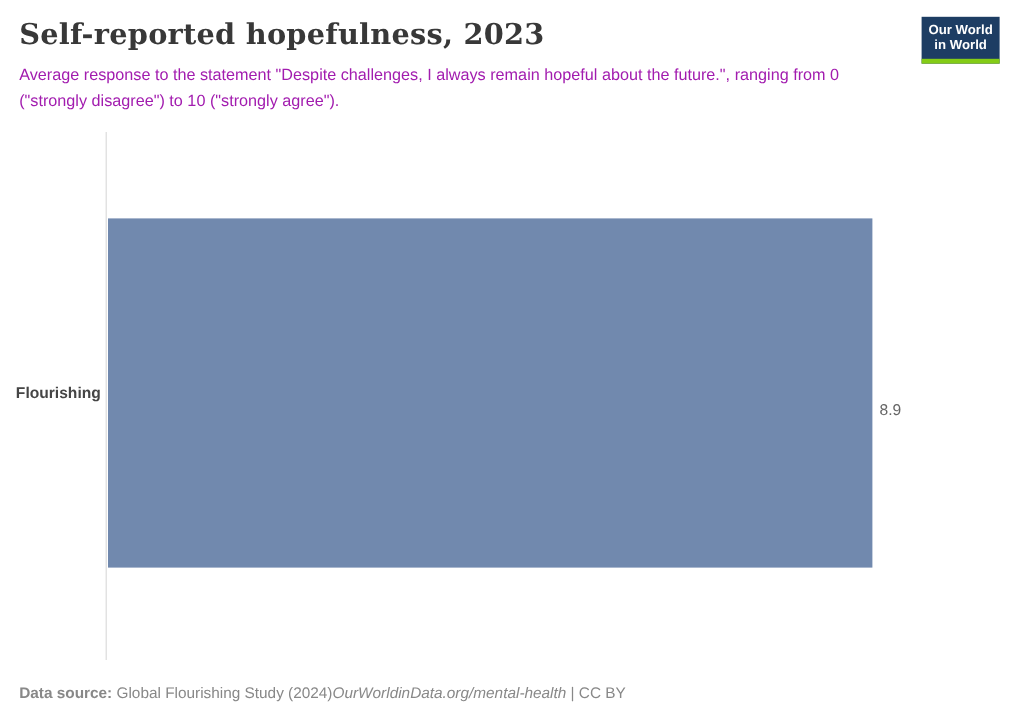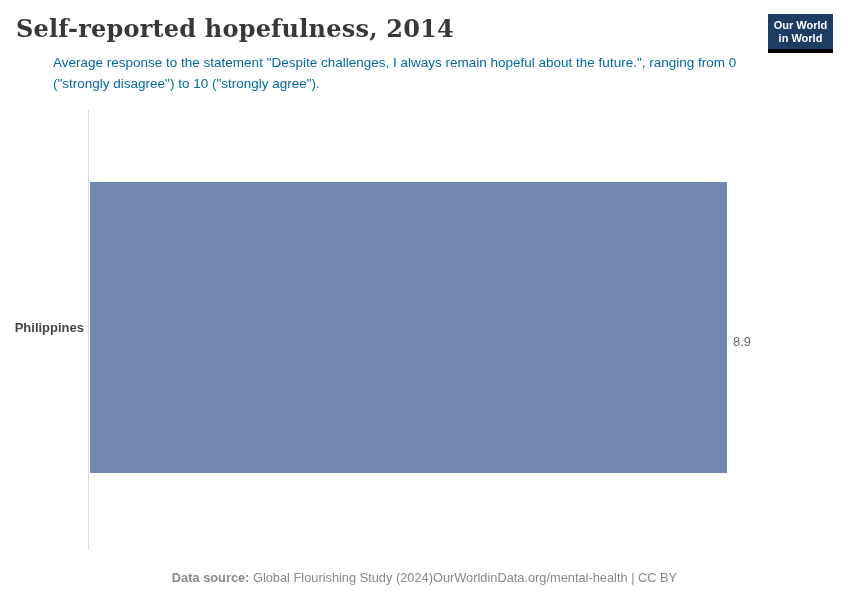--- a/index.html
+++ b/index.html
@@ -27,30 +27,29 @@
     color: #383838;
     margin: 0;
   }
   .chart-subtitle {
     position: absolute;
     left: 16px;
     top: 52px;
     width: 715px;
     font-size: 13.5px;
     line-height: 21px;
-    color: #0369a1;
-    margin-left: 37px;
+    color: #a21caf;
   }
   .owid-logo {
     position: absolute;
     top: 14px;
     right: 17px;
     width: 65px;
     background: #1d3d63;
-    border-bottom: 4px solid #000000;
+    border-bottom: 4px solid #84cc16;
     color: #ffffff;
     text-align: center;
     padding: 5px 0 4px 0;
     font-size: 11px;
     font-weight: 700;
     line-height: 13px;
     cursor: pointer;
   }
   
   .y-axis-line {
@@ -92,43 +91,43 @@
     font-size: 13px;
     color: #666666;
   }
   
   .footer {
     position: absolute;
     left: 16px;
     right: 17px;
     bottom: 15px;
     display: flex;
-    justify-content: center;
+    justify-content: flex-start;
     font-size: 12.8px;
     color: #888888;
   }
   .footer .source-label { font-weight: 700; }
-  .footer .note-link { color: #888888; text-decoration: none; cursor: pointer; }
+  .footer .note-link { color: #888888; text-decoration: none; cursor: pointer; font-style: italic; }
 </style>
 </head>
 <body>
 
 <div class="canvas">
 
-  <h1 class="chart-title">Self-reported hopefulness, 2014</h1>
+  <h1 class="chart-title">Self-reported hopefulness, 2023</h1>
   <div class="chart-subtitle">Average response to the statement "Despite challenges, I always remain hopeful about the future.", ranging from 0 ("strongly disagree") to 10 ("strongly agree").</div>
 
   <div class="owid-logo">
     <div>Our World</div>
     <div>in World</div>
   </div>
 
   <div class="y-axis-line" style="background: rgb(219, 219, 219);"></div>
 
-  <div class="entity-label">Philippines</div>
+  <div class="entity-label">Flourishing</div>
 
   <div class="bar" style="width: 637px; background: rgb(113, 137, 174);"></div>
 
   <div class="value-label">8.9</div>
 
   <div class="footer">
     <div>
       <span class="source-label">Data source:</span>
       <span>Global Flourishing Study (2024)</span>
     </div>

